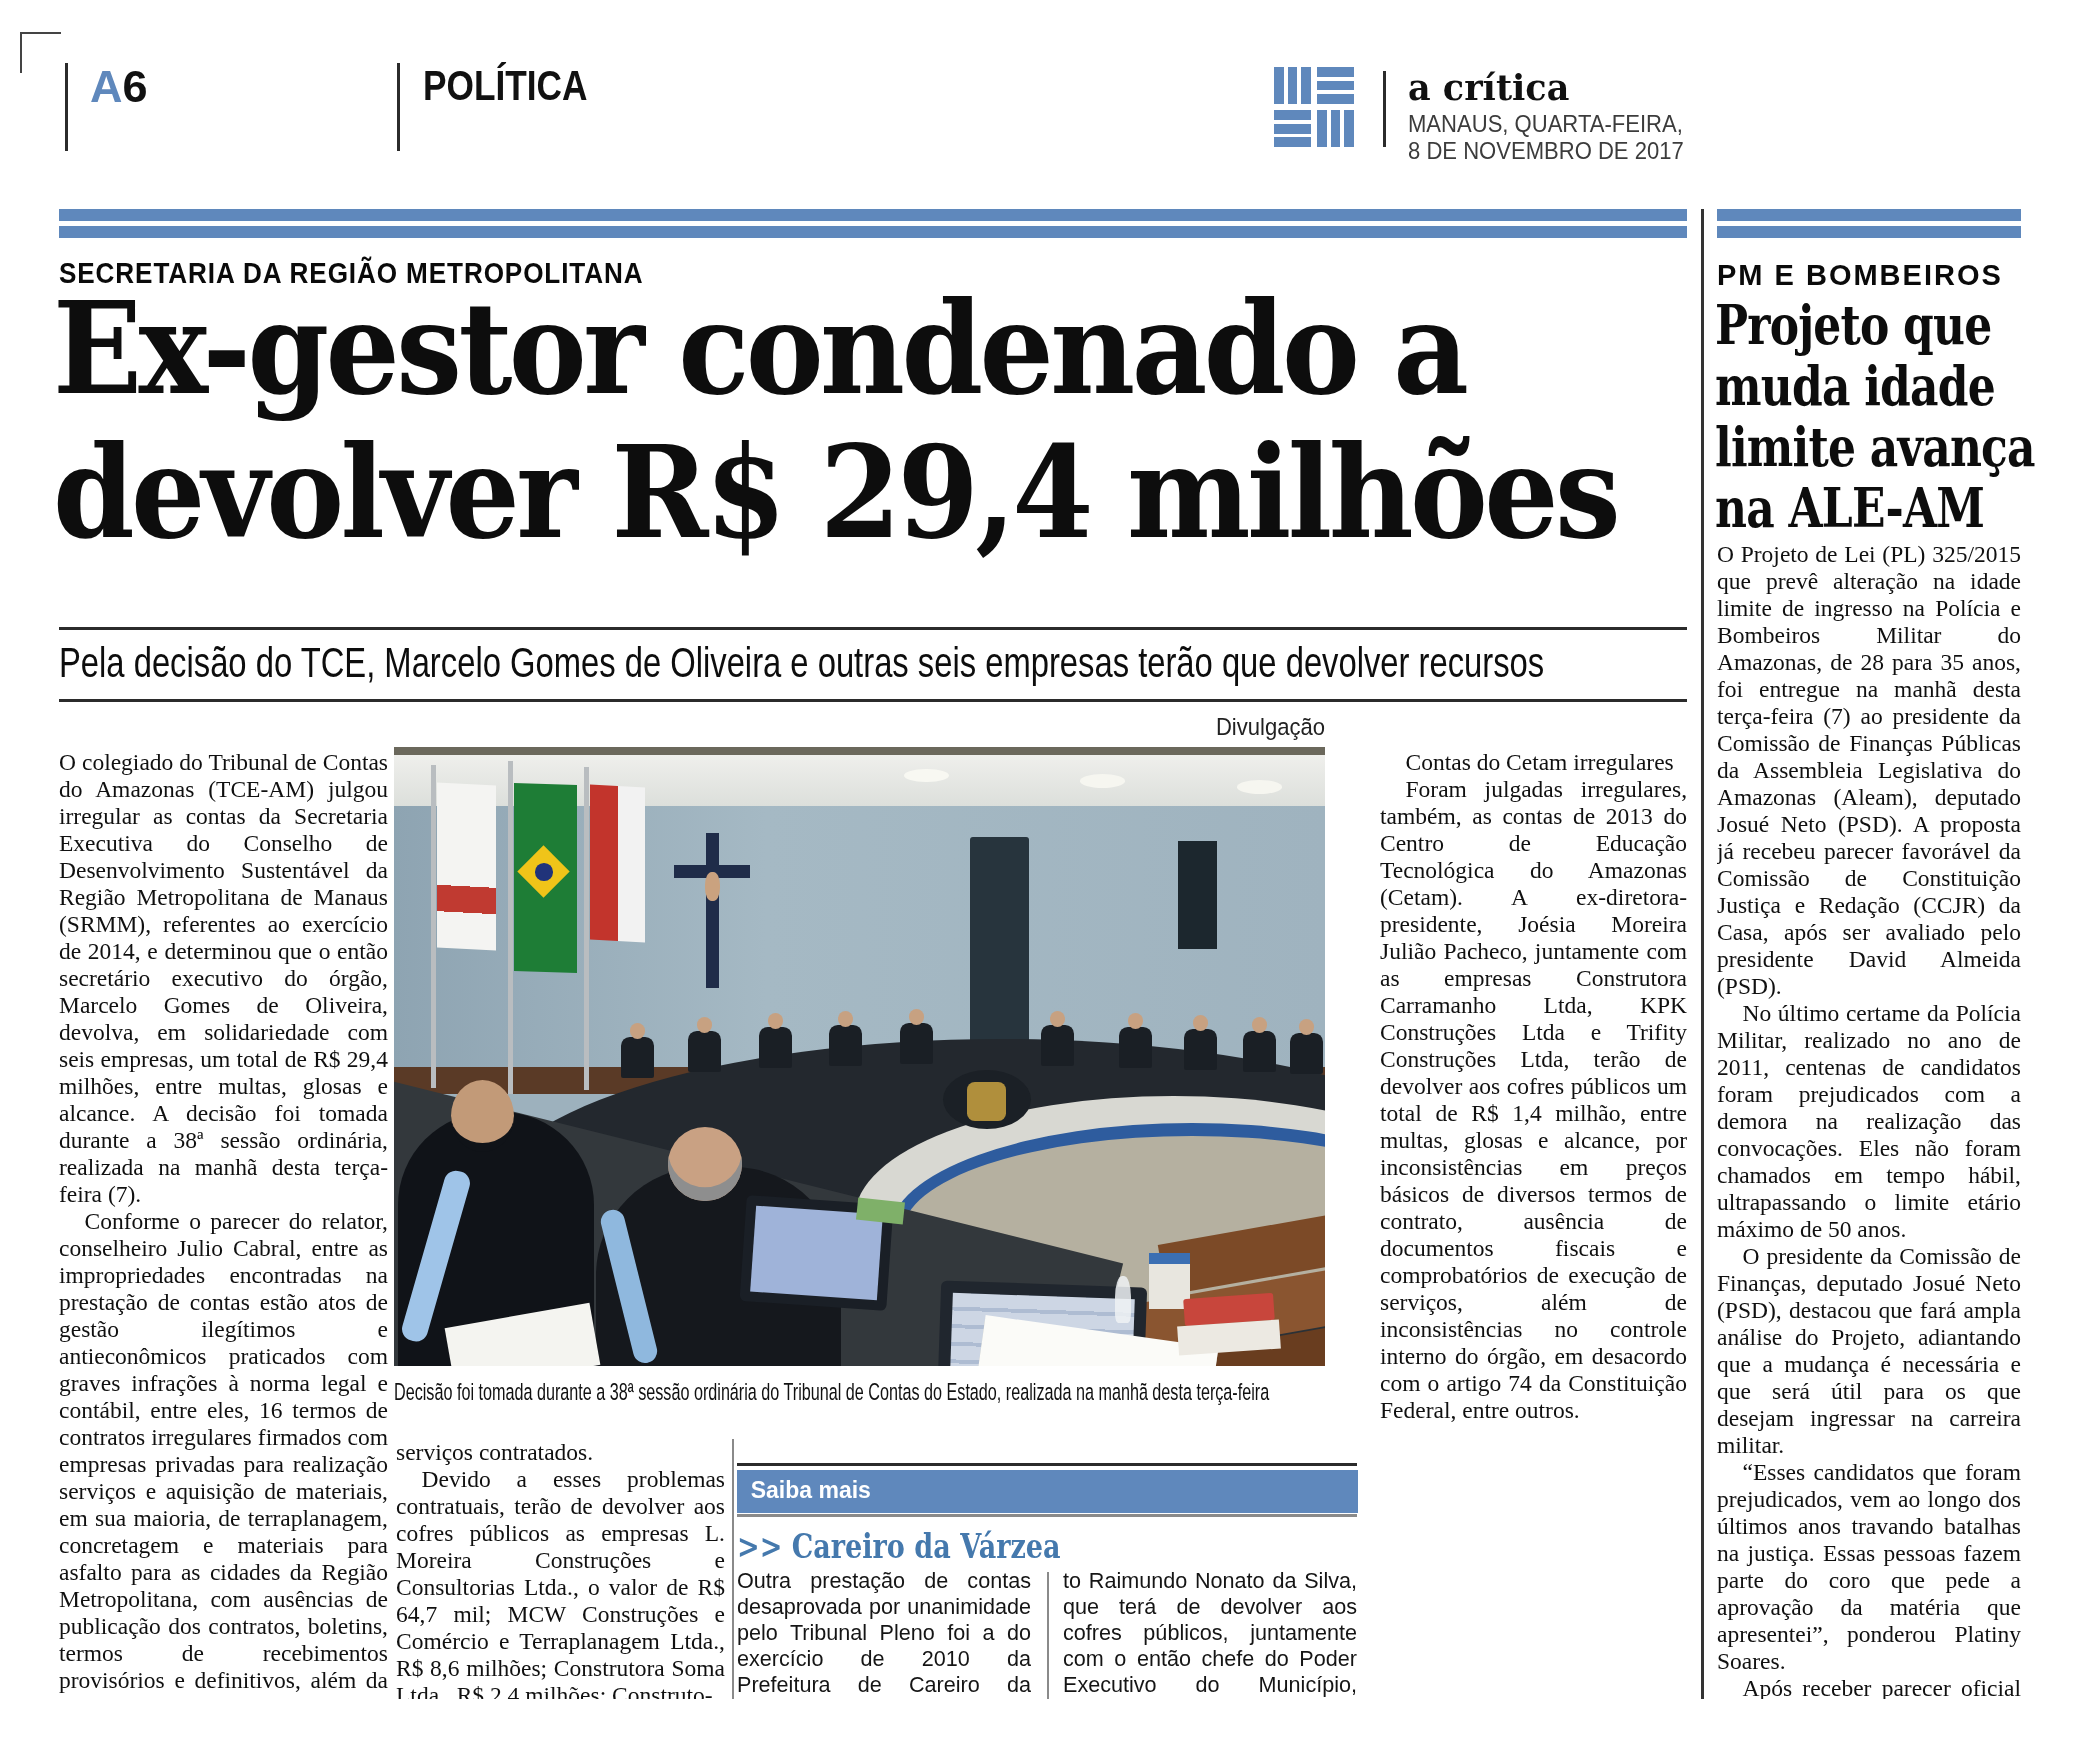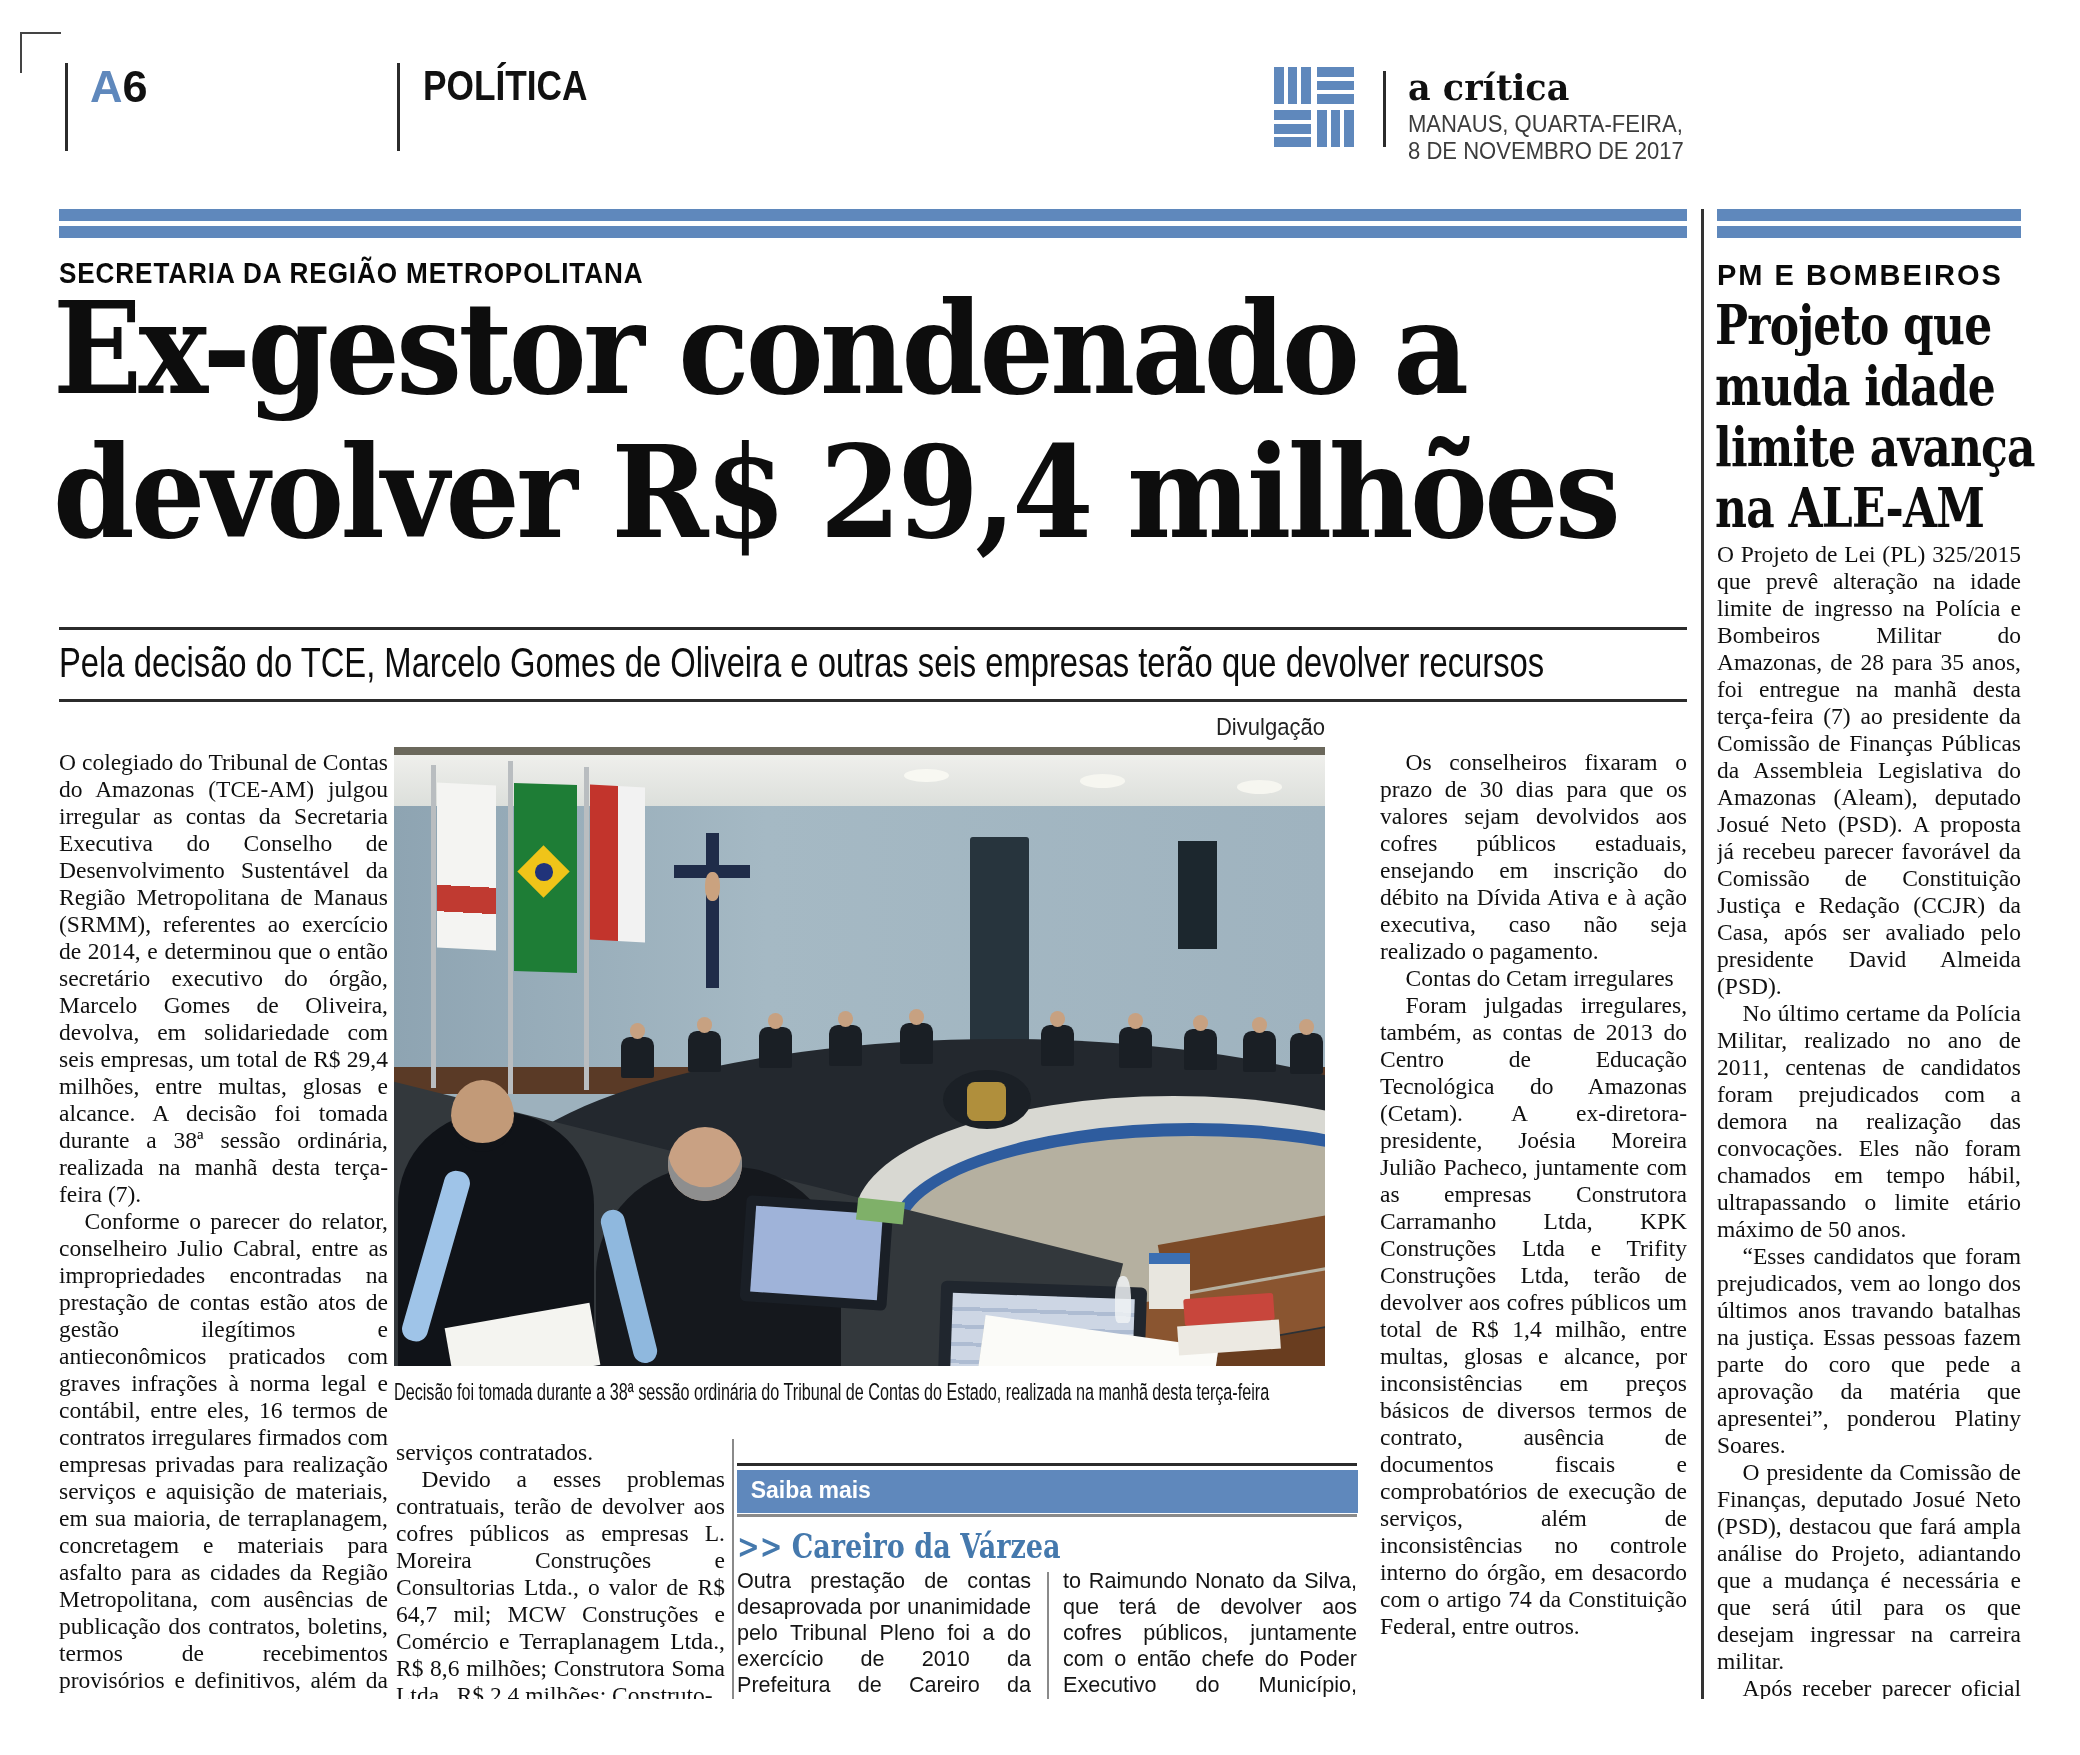--- a/index.html
+++ b/index.html
@@ -172,21 +172,20 @@
   </div>
 
   <div class="abs bodycol" style="left:396px;top:1439px;width:329px;height:308px;">
     <p>serviços contratados.</p>
     <p class="ind">Devido a esses problemas contratuais, terão de devolver aos cofres públicos as empresas L. Moreira Construções e Consultorias Ltda., o valor de R$ 64,7 mil; MCW Construções e Comércio e Terraplanagem Ltda., R$ 8,6 milhões; Construtora Soma Ltda., R$ 2,4 milhões; Construto-</p>
   </div>
 
   <div class="abs thinv" style="left:732px;top:1439px;height:306px;"></div>
 
   <div class="abs bodycol" style="left:1380px;top:749px;width:307px;height:1002px;">
-    <p class="ind">Os conselheiros fixaram o prazo de 30 dias para que os valores sejam devolvidos aos cofres públicos estaduais, ensejando em inscrição do débito na Dívida Ativa e à ação executiva, caso não seja realizado o pagamento.</p>
     <p class="ind">Contas do Cetam irregulares</p>
     <p class="ind">Foram julgadas irregulares, também, as contas de 2013 do Centro de Educação Tecnológica do Amazonas (Cetam). A ex-diretora-presidente, Joésia Moreira Julião Pacheco, juntamente com as empresas Construtora Carramanho Ltda, KPK Construções Ltda e Trifity Construções Ltda, terão de devolver aos cofres públicos um total de R$ 1,4 milhão, entre multas, glosas e alcance, por inconsistências em preços básicos de diversos termos de contrato, ausência de documentos fiscais e comprobatórios de execução de serviços, além de inconsistências no controle interno do órgão, em desacordo com o artigo 74 da Constituição Federal, entre outros.</p>
   </div>
 
   <div class="abs rule" style="left:737px;top:1463px;width:620px;"></div>
   <div class="abs saiba-bar" style="left:737px;top:1470px;width:607px;height:36px;"><span>Saiba mais</span></div>
   <div class="abs grayrule" style="left:737px;top:1514px;width:620px;"></div>
   <div class="abs saiba-head" style="left:737px;top:1527px;">&gt;&gt; Careiro da Várzea</div>
   <div class="abs saibacol" style="left:737px;top:1568px;width:294px;height:178px;">Outra prestação de contas desaprovada por unanimidade pelo Tribunal Pleno foi a do exercício de 2010 da Prefeitura de Careiro da Várzea, de responsabilidade do então prefei-</div>
   <div class="abs thinv" style="left:1047px;top:1572px;height:169px;"></div>
@@ -199,19 +198,19 @@
   <div class="abs kicker" style="left:1717px;top:259px;letter-spacing:2px;transform:none;">PM E BOMBEIROS</div>
   <div class="abs sidehead" style="left:1715px;top:294px;">
     <div>Projeto que</div>
     <div>muda idade</div>
     <div>limite avança</div>
     <div>na ALE-AM</div>
   </div>
   <div class="abs bodycol" style="left:1717px;top:541px;width:304px;height:1206px;line-height:27px;">
     <p>O Projeto de Lei (PL) 325/2015 que prevê alteração na idade limite de ingresso na Polícia e Bombeiros Militar do Amazonas, de 28 para 35 anos, foi entregue na manhã desta terça-feira (7) ao presidente da Comissão de Finanças Públicas da Assembleia Legislativa do Amazonas (Aleam), deputado Josué Neto (PSD). A proposta já recebeu parecer favorável da Comissão de Constituição Justiça e Redação (CCJR) da Casa, após ser avaliado pelo presidente David Almeida (PSD).</p>
     <p class="ind">No último certame da Polícia Militar, realizado no ano de 2011, centenas de candidatos foram prejudicados com a demora na realização das convocações. Eles não foram chamados em tempo hábil, ultrapassando o limite etário máximo de 50 anos.</p>
+    <p class="ind">O presidente da Comissão de Finanças, deputado Josué Neto (PSD), destacou que fará ampla análise do Projeto, adiantando que a mudança é necessária e que será útil para os que desejam ingressar na carreira militar.</p>
     <p class="ind">“Esses candidatos que foram prejudicados, vem ao longo dos últimos anos travando batalhas na justiça. Essas pessoas fazem parte do coro que pede a aprovação da matéria que apresentei”, ponderou Platiny Soares.</p>
-    <p class="ind">O presidente da Comissão de Finanças, deputado Josué Neto (PSD), destacou que fará ampla análise do Projeto, adiantando que a mudança é necessária e que será útil para os que desejam ingressar na carreira militar.</p>
     <p class="ind">Após receber parecer oficial da Comissão de Finanças, a proposta retornará para a CCJR, sendo por fim encaminhada para apreciação dos demais deputados, em votação no plenário.</p>
   </div>
 
 </div>
 
 
 </body></html>

